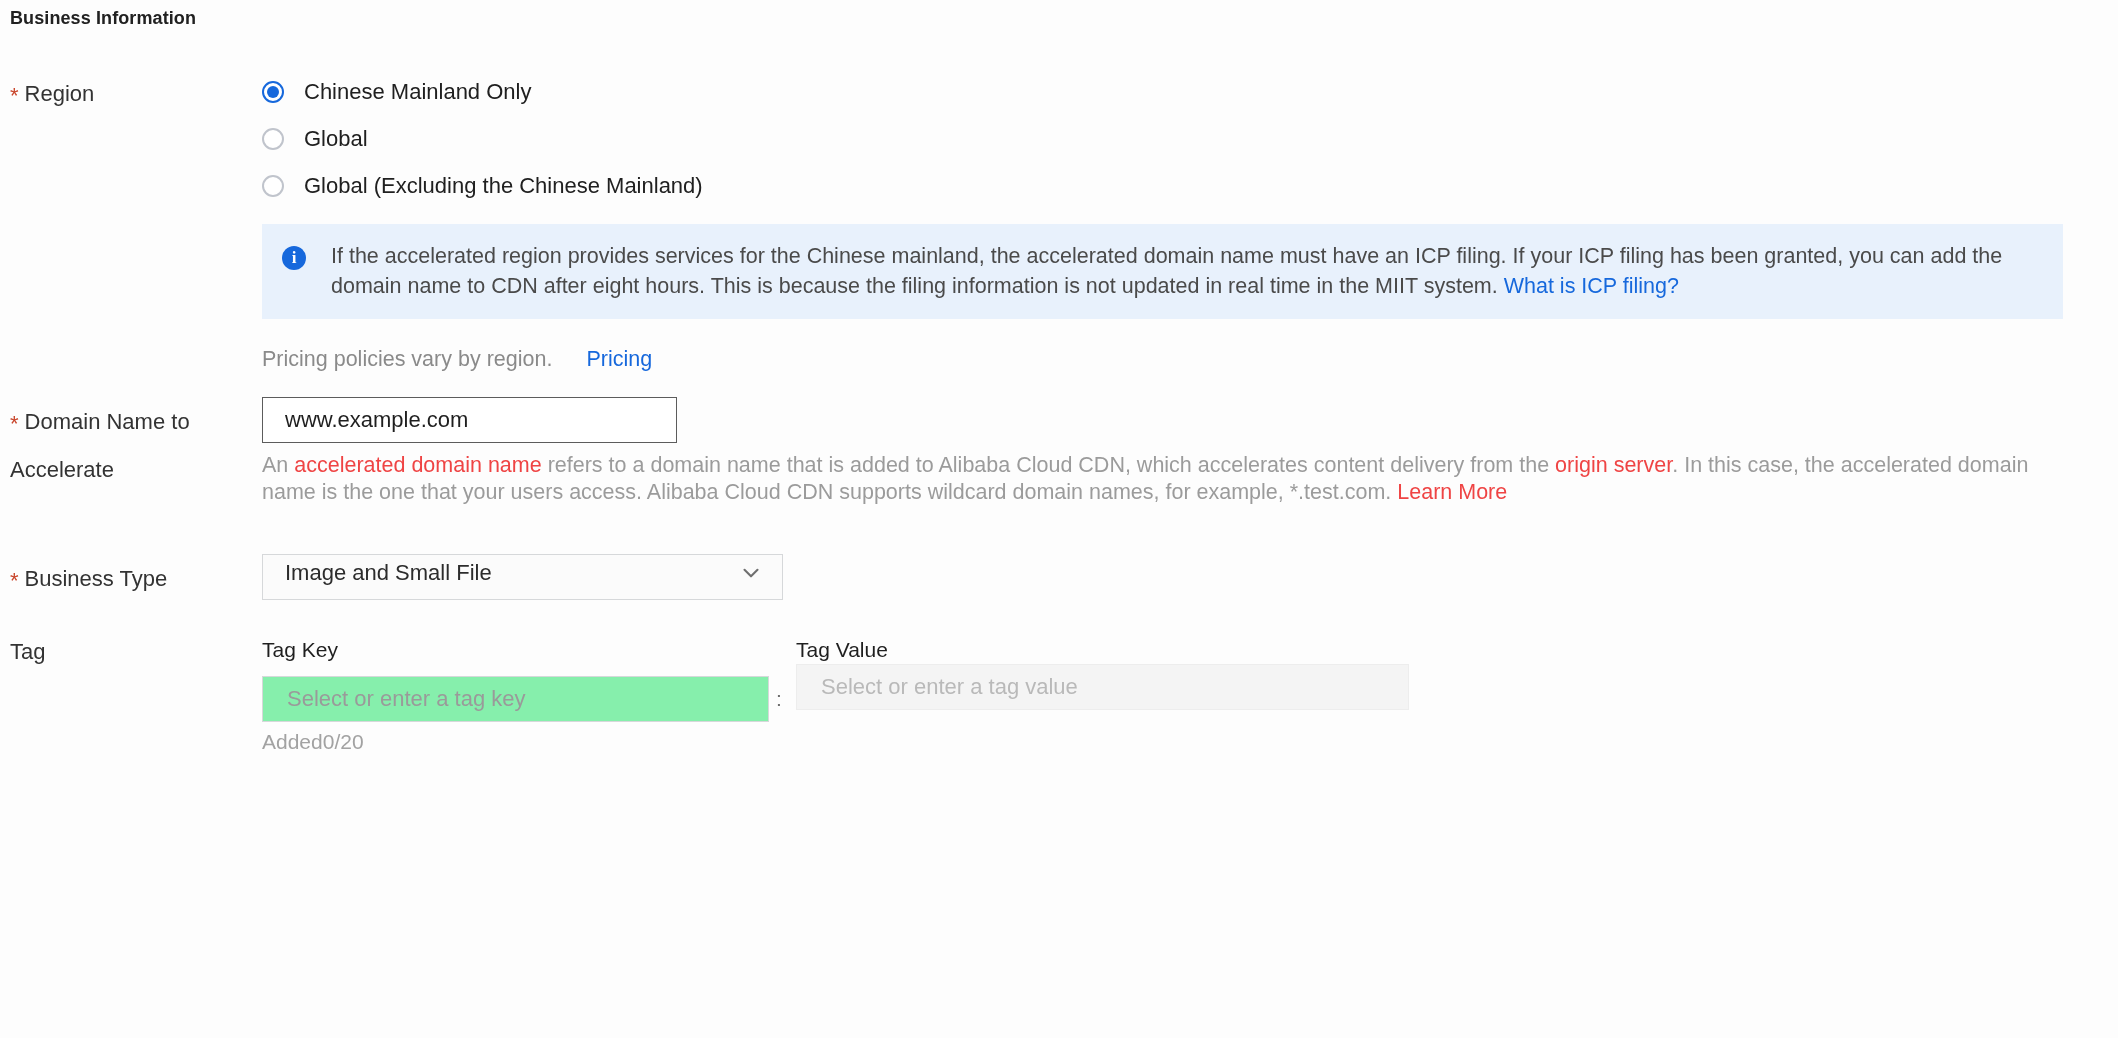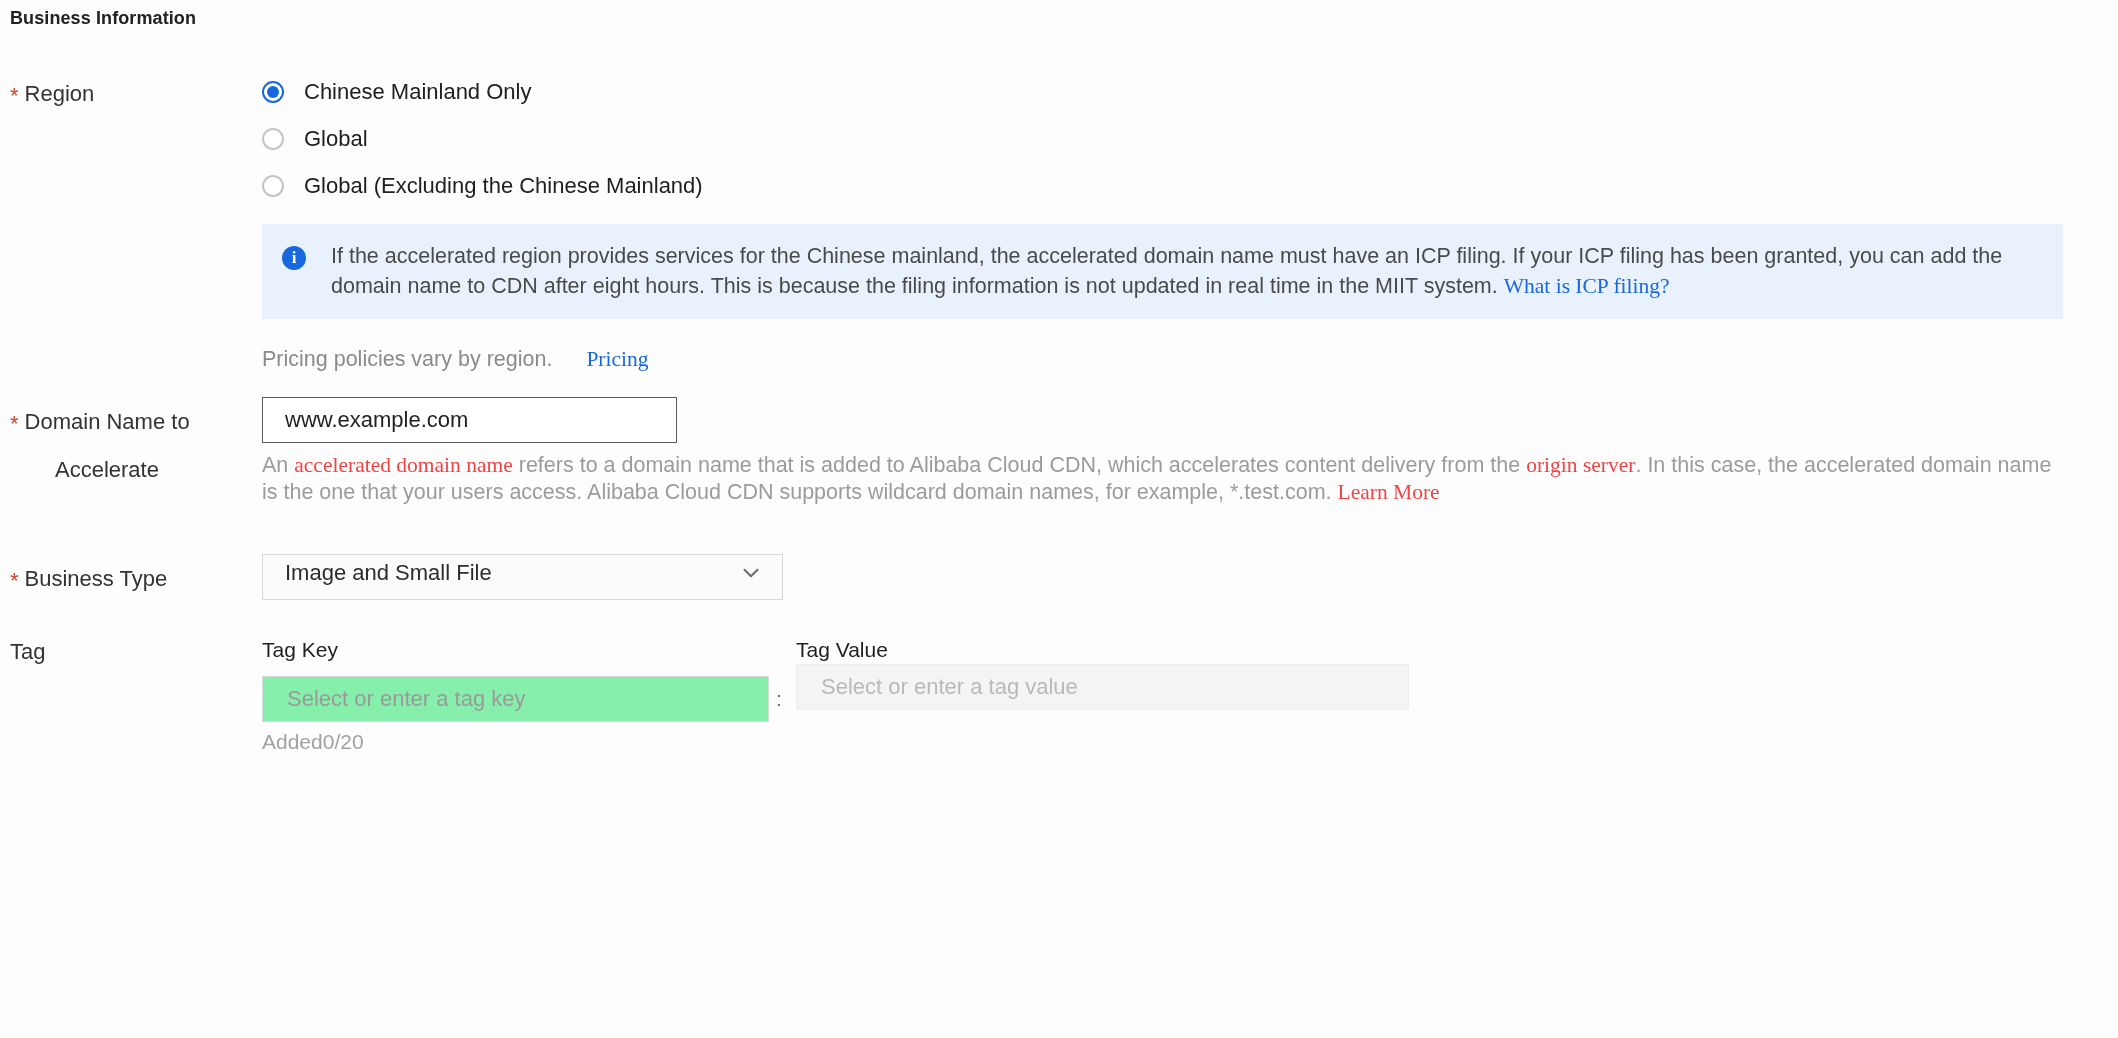--- a/index.html
+++ b/index.html
@@ -135,21 +135,20 @@
     margin-left: 25px;
     font-size: 21.5px;
     line-height: 30px;
     color: #4a4a4a;
   }
 
   a.link {
     color: #1668dc;
     text-decoration: none;
     cursor: pointer;
-    font-family: Liberation Serif, serif;
   }
 
   
   .pricing-row {
     position: absolute;
     left: 262px;
     top: 347px;
     display: flex;
     align-items: baseline;
     font-size: 21.5px;
@@ -313,21 +312,21 @@
   <div class="pricing-row">
     <span class="pricing-note">Pricing policies vary by region.</span>
     <a class="pricing-link link">Pricing</a>
   </div>
 
   <div class="row" style="top:406px;">
     <div class="label">
       <span class="req">*</span><span>Domain Name to</span>
     </div>
   </div>
-  <div class="label-l2" style="top:454px;margin-left:45px;">Accelerate</div>
+  <div class="label-l2" style="top:454px;">Accelerate</div>
 
   <input class="text-input" type="text" value="www.example.com" style="">
 
   <div class="helper">
     <span>An </span><a class="link">accelerated domain name</a><span> refers to a domain name that is added to Alibaba Cloud CDN, which accelerates content delivery from the </span><a class="link">origin server</a><span>. In this case, the accelerated domain name is the one that your users access. Alibaba Cloud CDN supports wildcard domain names, for example, *.test.com. </span><a class="link">Learn More</a>
   </div>
 
   <div class="row" style="top:563px;">
     <div class="label">
       <span class="req">*</span><span>Business Type</span>

